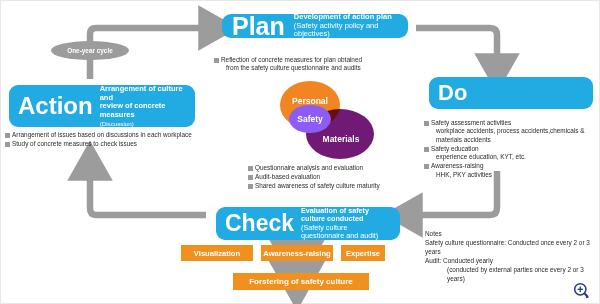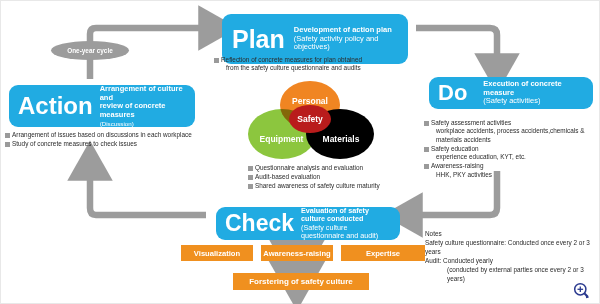--- a/index.html
+++ b/index.html
@@ -9,25 +9,25 @@
           box-sizing:border-box;border:1px solid #e8e8e8;background:#fff;}
 
   
   .pill{position:absolute;background:#21ABE2;border-radius:9px;
         display:flex;align-items:center;box-sizing:border-box;}
   .pill .big{color:#ffffff;font-weight:bold;line-height:1;}
   .pill .sub{color:#ffffff;line-height:1.18;}
   .pill .sub .l1{font-weight:bold;display:block;}
   .pill .sub .l2{display:block;}
 
-  #plan-pill{left:221px;top:13px;width:186px;height:50px;padding:0 0 0 10px;justify-content:center;}
+  #plan-pill{left:221px;top:13px;width:186px;height:24px;padding:0 0 0 10px;justify-content:center;}
   #plan-pill .big{font-size:25px;}
   #plan-pill .sub{margin-left:9px;font-size:7.5px;}
 
-  #do-pill{left:428px;top:76px;width:164px;height:32px;padding:0 0 0 9px;gap:8px;}
+  #do-pill{left:428px;top:76px;width:164px;height:32px;padding:0 0 0 9px;}
   #do-pill .big{font-size:22px;}
   #do-pill .sub{margin-left:8px;font-size:7.5px;}
 
   #action-pill{left:8px;top:84px;width:186px;height:42px;padding:0 0 0 9px;}
   #action-pill .big{font-size:24px;}
   #action-pill .sub{margin-left:7px;font-size:7.5px;}
   #action-pill .sub .l3{display:block;font-size:6.2px;}
 
   #check-pill{left:215px;top:206px;width:184px;height:33px;padding:0 8px 0 9px;}
   #check-pill .big{font-size:23px;}
@@ -46,35 +46,35 @@
   #action-list{left:4px;top:130px;width:196px;}
   #check-list{left:247px;top:163px;width:165px;}
 
   
   #venn{position:absolute;left:245px;top:80px;width:128px;height:80px;}
   .vcirc{position:absolute;border-radius:50%;display:flex;
          align-items:center;justify-content:center;}
   .vcirc span{color:#fff;font-weight:bold;font-size:8.5px;}
   #v-personal{left:34px;top:0px;width:60px;height:48px;background:#F08522;}
   #v-equipment{left:2px;top:28px;width:68px;height:50px;background:#8CC63E;}
-  #v-materials{left:60px;top:28px;width:68px;height:50px;background:#000000;}
+  #v-materials{left:60px;top:28px;width:68px;height:50px;background:#701a75;}
   #v-personal span{margin-top:-9px;}
   #v-equipment span{margin-top:9px;margin-left:-1px;}
   #v-materials span{margin-top:9px;margin-left:2px;}
-  #v-safety{left:43px;top:24px;width:42px;height:28px;background:#b91c1c;z-index:5;}
+  #v-safety{left:43px;top:24px;width:42px;height:28px;background:#8b5cf6;z-index:5;}
   #v-safety span{font-size:8.5px;}
   .blend{mix-blend-mode:multiply;}
 
   
   .obox{position:absolute;background:#F0901F;border-radius:0;
         display:flex;align-items:center;justify-content:center;}
   .obox span{color:#ffffff;font-weight:bold;font-size:7.6px;}
   #ob-vis{left:180px;top:244px;width:72px;height:16px;}
   #ob-aware{left:260px;top:244px;width:72px;height:16px;}
-  #ob-exp{left:340px;top:244px;width:84px;height:16px;}
+  #ob-exp{left:340px;top:244px;width:44px;height:16px;}
   #ob-foster{left:232px;top:272px;width:136px;height:17px;}
   #ob-foster span{font-size:8px;}
 
   
   #notes{position:absolute;left:424px;top:228px;width:172px;
          color:#2b2b2b;font-size:6.4px;line-height:1.42;}
   #notes .nl{display:block;}
   #notes .nindent{display:block;padding-left:22px;}
 
   
@@ -130,40 +130,33 @@
     <div class="bitem">
       <div class="bmark"></div>
       <div class="btext">
         <span>Reflection of concrete measures for plan obtained</span>
         <span class="ind">from the safety culture questionnaire and audits</span>
       </div>
     </div>
   </div>
 
   <div id="venn">
-    <div class="vcirc blend" id="v-equipment">
-      <span>Equipment</span>
-    </div>
     <div class="vcirc blend" id="v-materials">
       <span>Materials</span>
     </div>
     <div class="vcirc blend" id="v-personal">
       <span>Personal</span>
     </div>
     <div class="vcirc" id="v-safety">
       <span>Safety</span>
     </div>
   </div>
 
   <div class="pill" id="do-pill">
     <div class="big">Do</div>
-    <div class="sub">
-      <span class="l1">Execution of concrete measure</span>
-      <span class="l2">(Safety activities)</span>
-    </div>
   </div>
   <div class="blist" id="do-list">
     <div class="bitem">
       <div class="bmark"></div>
       <div class="btext">
         <span>Safety assessment activities</span>
         <span class="ind">workplace accidents, process accidents,chemicals &amp; materials accidents</span>
       </div>
     </div>
     <div class="bitem">

